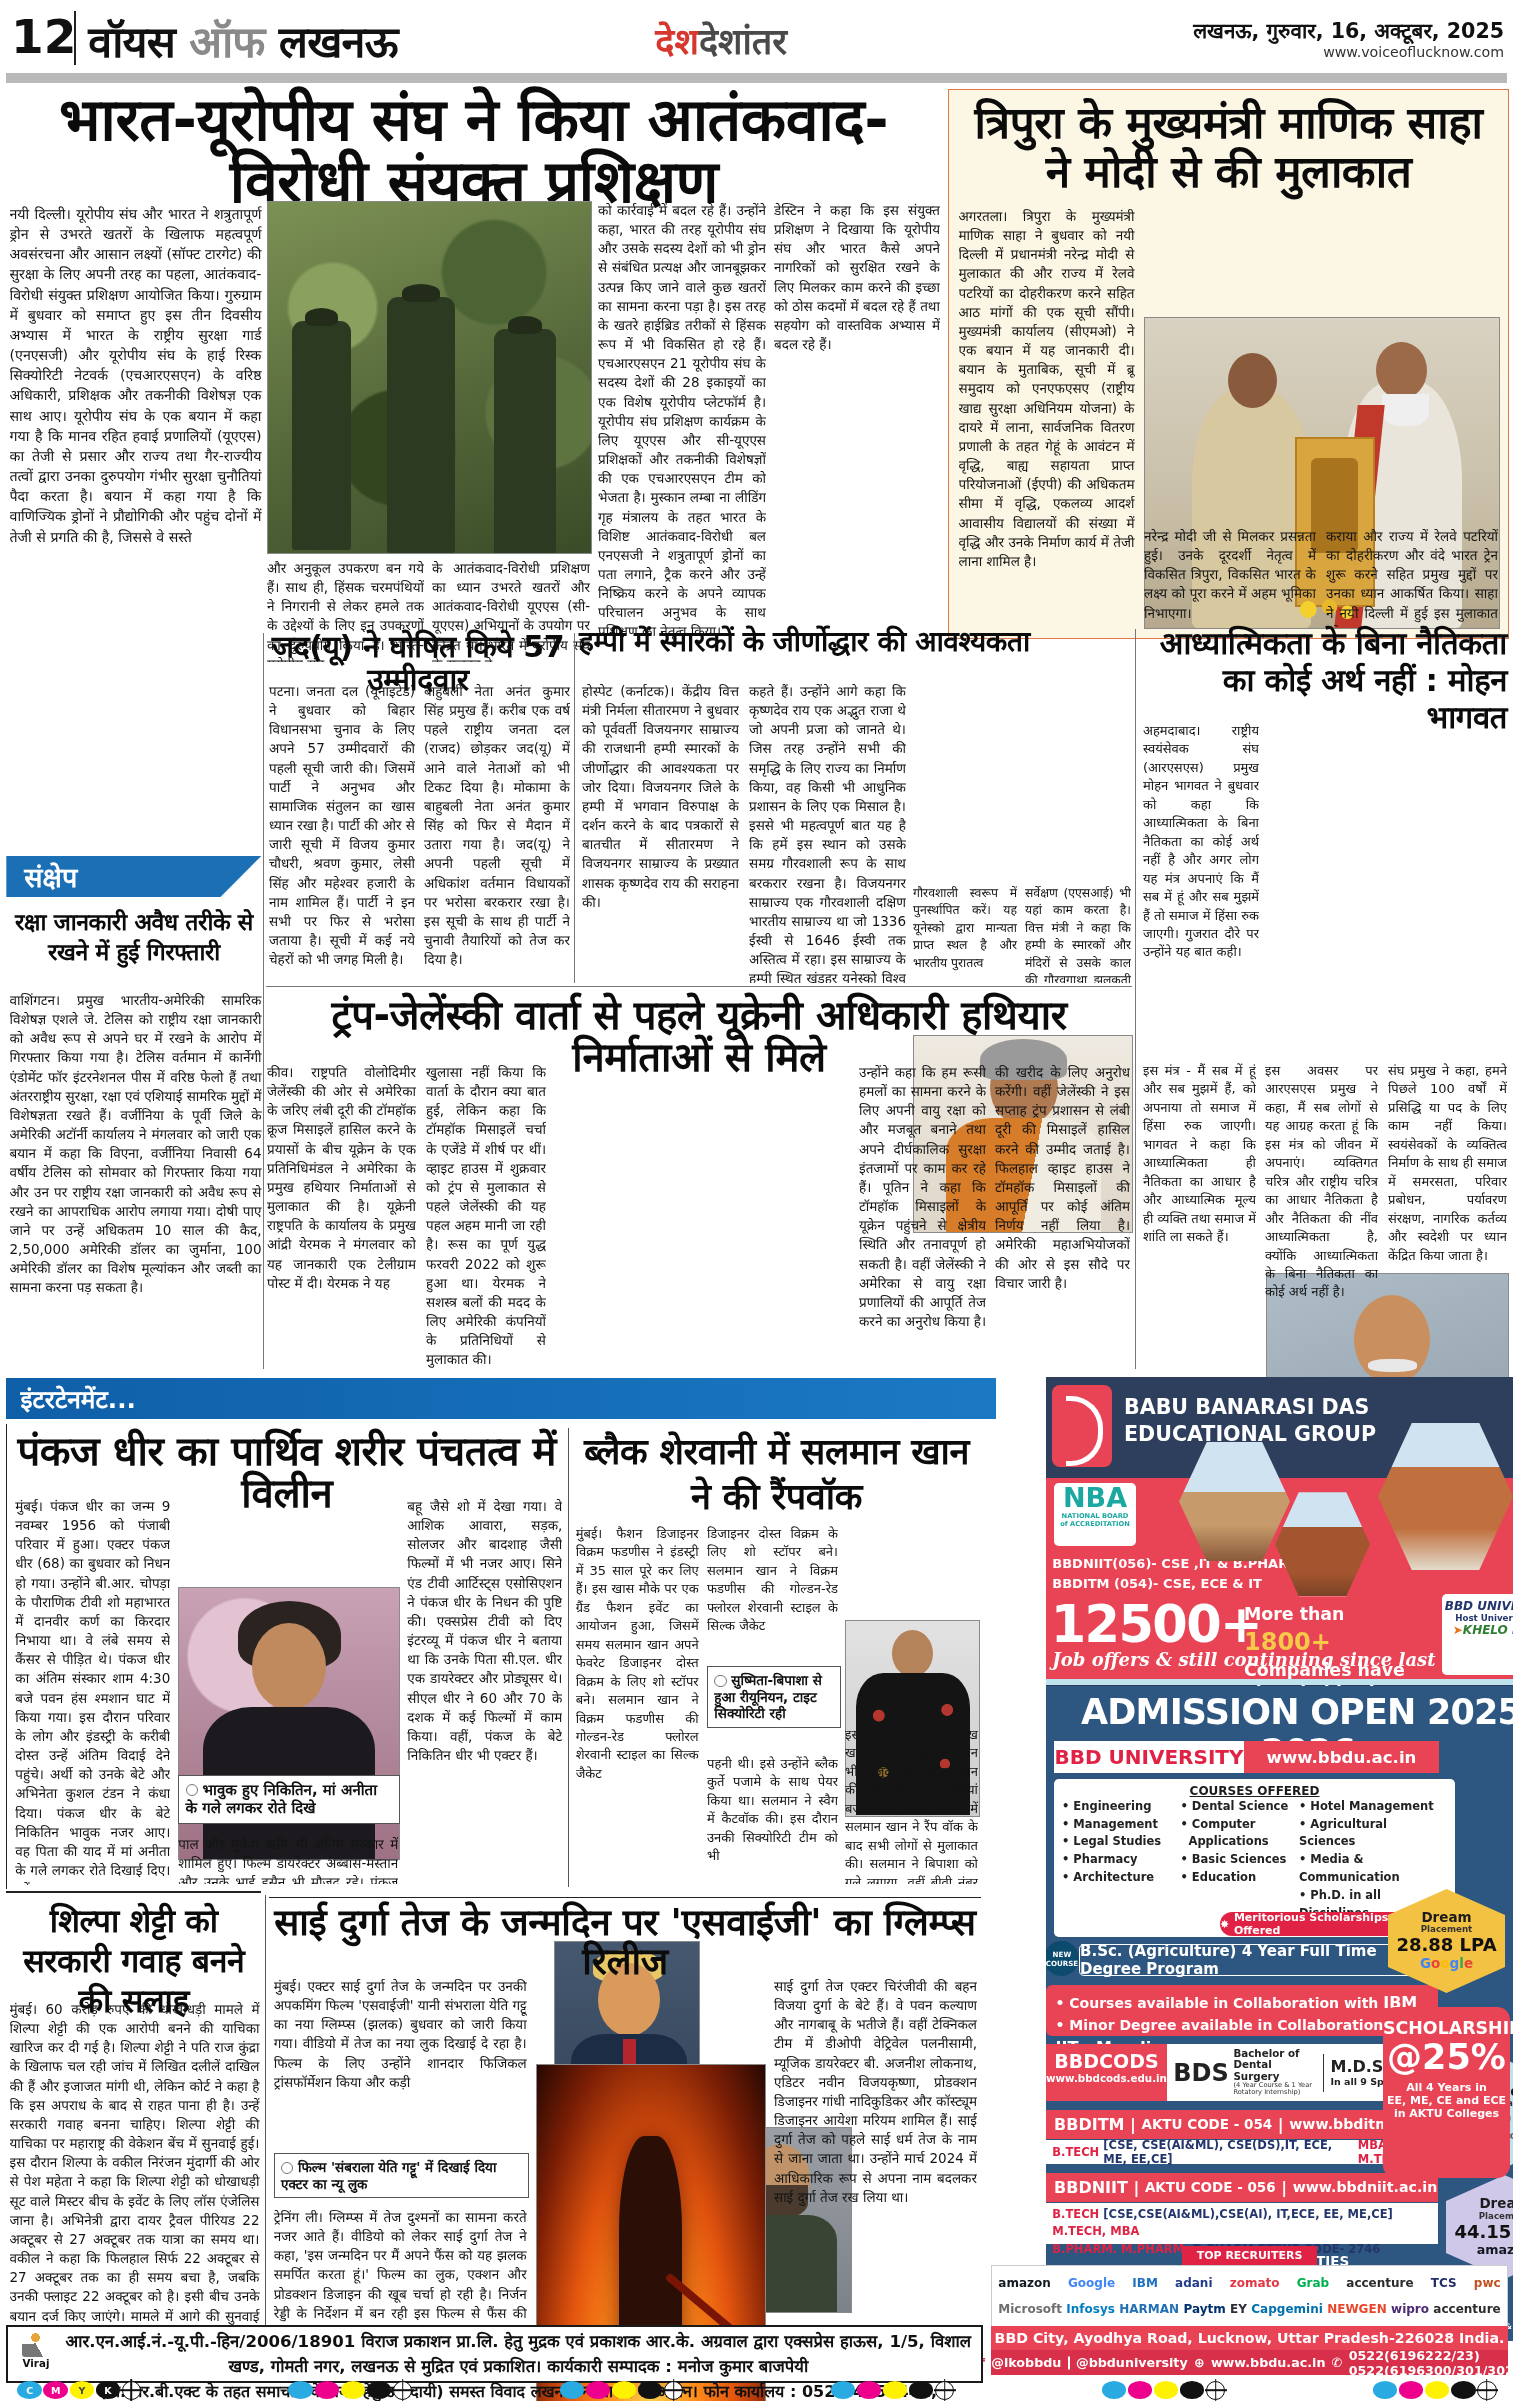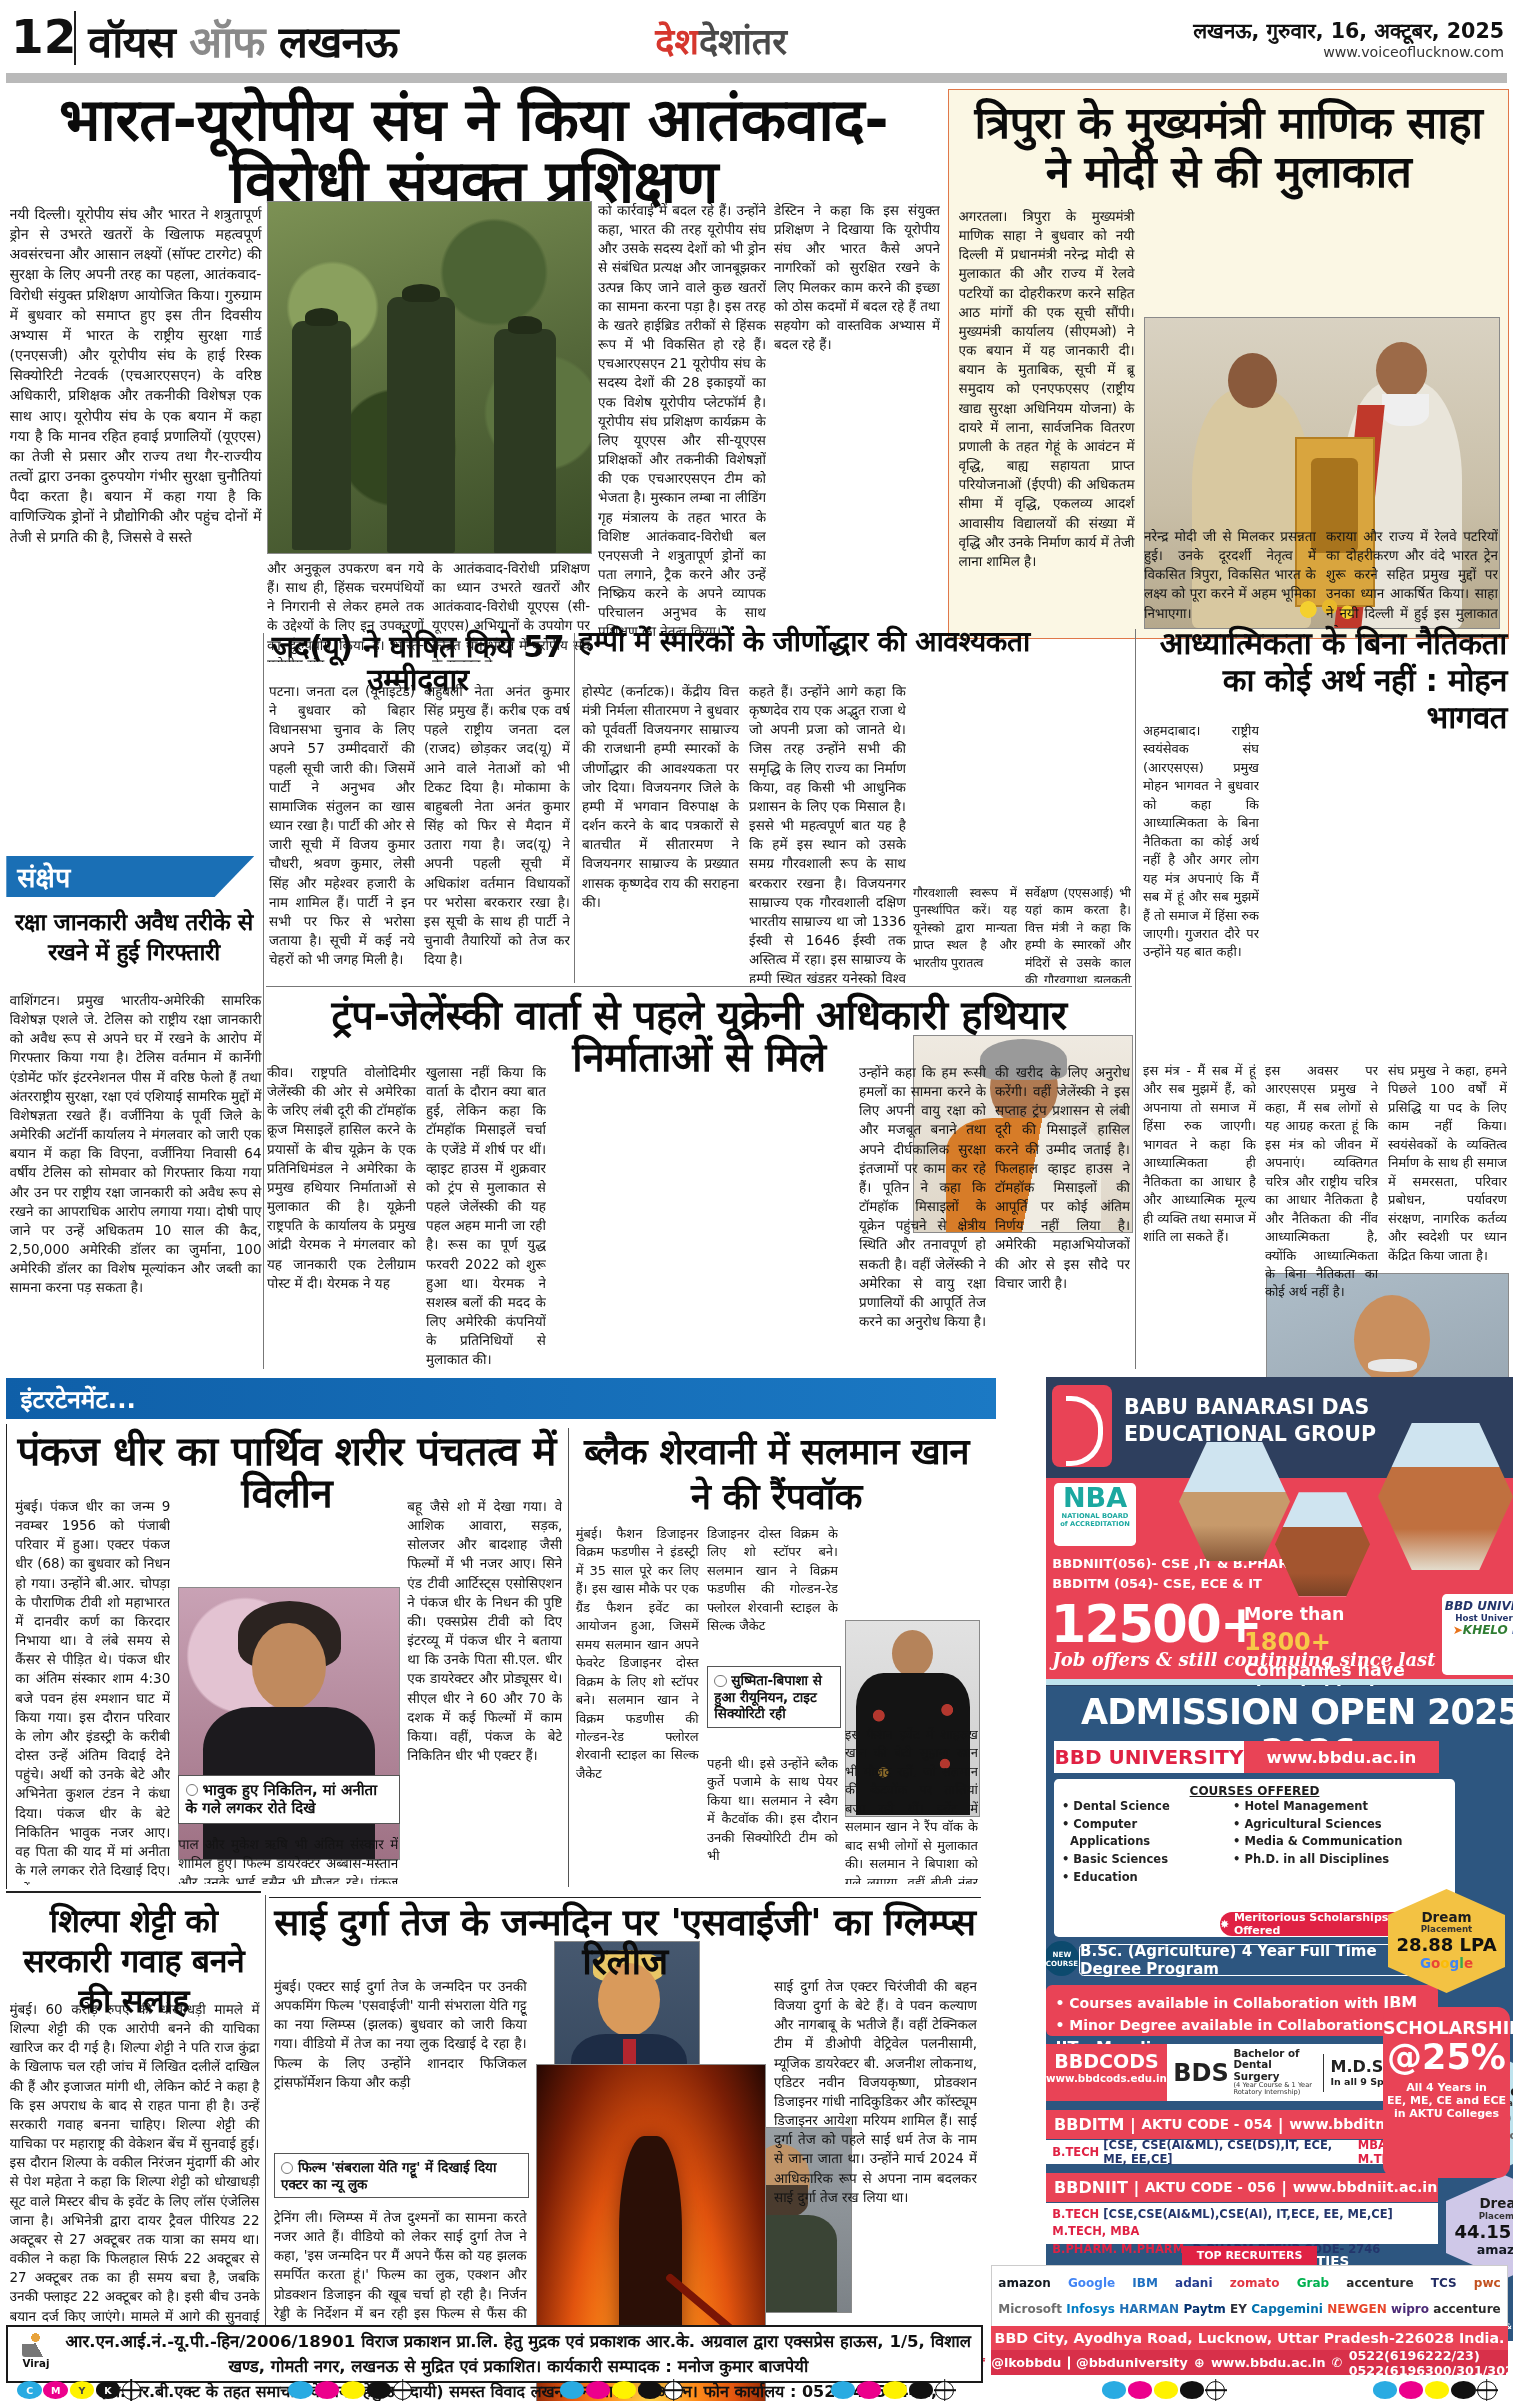--- a/index.html
+++ b/index.html
@@ -30,21 +30,21 @@
   .h-hampi{font-size:28px;text-align:left;line-height:1.05;font-weight:800;}
   .h-bhag{font-size:31px;text-align:right;line-height:1.2;}
   .h-trump{font-size:40px;text-align:center;line-height:1.05;}
   .h-ent{font-size:40px;text-align:center;line-height:1.05;}
   .h-sal{font-size:36px;text-align:center;line-height:1.25;}
   .h-small{font-size:32px;text-align:center;line-height:1.25;}
   .h-sank{font-size:23px;line-height:1.3;text-align:center;font-weight:700;}
 
   
   #sank-tag{background:#1a6fb5;clip-path:polygon(0 0,100% 0,84% 100%,0 100%);
-            color:#fff;font-size:27px;font-weight:700;display:flex;align-items:center;padding-left:11px;}
+            color:#fff;font-size:27px;font-weight:700;display:flex;align-items:center;padding-left:18px;}
 
   
   #tripura-box{background:#fbf7e4;border:1.6px solid #e0784a;}
 
   
   #ent-banner{background:linear-gradient(90deg,#0f5fa8,#1b79c4);color:#fff;
               font-size:24.5px;font-weight:700;display:flex;align-items:center;padding-left:14.2px;}
 
   .subbox{border:1.6px solid #555;background:#fff;padding:4.7px 6.3px;font-weight:700;
           font-size:15px;line-height:1.25;}
@@ -314,20 +314,27 @@
     <div class="ad-steel abs" style="left:0;top:309px;width:524px;height:655px;">
       <div style="color:#fff;font-weight:800;font-size:35px;text-align:center;padding-top:6.3px;letter-spacing:-0.8px;">ADMISSION OPEN 2025-2026</div>
       <div class="abs" style="left:8px;top:55px;width:385px;height:32px;display:flex;">
         <div style="background:#fff;color:#e02244;font-weight:800;font-size:20px;flex:0 0 190px;display:flex;align-items:center;justify-content:center;">BBD UNIVERSITY</div>
         <div style="background:#e94356;color:#fff;font-weight:700;font-size:16.6px;flex:1;display:flex;align-items:center;justify-content:center;">www.bbdu.ac.in</div>
       </div>
       <div class="ad-white-box abs" style="left:8px;top:93px;width:385px;height:149px;padding:4.7px 8px;">
         <div style="text-align:center;font-weight:800;font-size:12px;text-decoration:underline;color:#1c1c1c;">COURSES OFFERED</div>
         <div style="display:flex;font-size:11.5px;font-weight:700;color:#222;line-height:1.55;">
           <div style="flex:1;">
+            <div>• <span>Engineering</span></div>
+            <div>• <span>Management</span></div>
+            <div>• <span>Legal Studies</span></div>
+            <div>• <span>Pharmacy</span></div>
+            <div>• <span>Architecture</span></div>
+          </div>
+          <div style="flex:1;">
             <div>• <span>Dental Science</span></div>
             <div>• <span>Computer</span></div>
             <div>&nbsp;&nbsp;<span>Applications</span></div>
             <div>• <span>Basic Sciences</span></div>
             <div>• <span>Education</span></div>
           </div>
           <div style="flex:1.25;">
             <div>• <span>Hotel Management</span></div>
             <div>• <span>Agricultural Sciences</span></div>
             <div>• <span>Media &amp; Communication</span></div>

